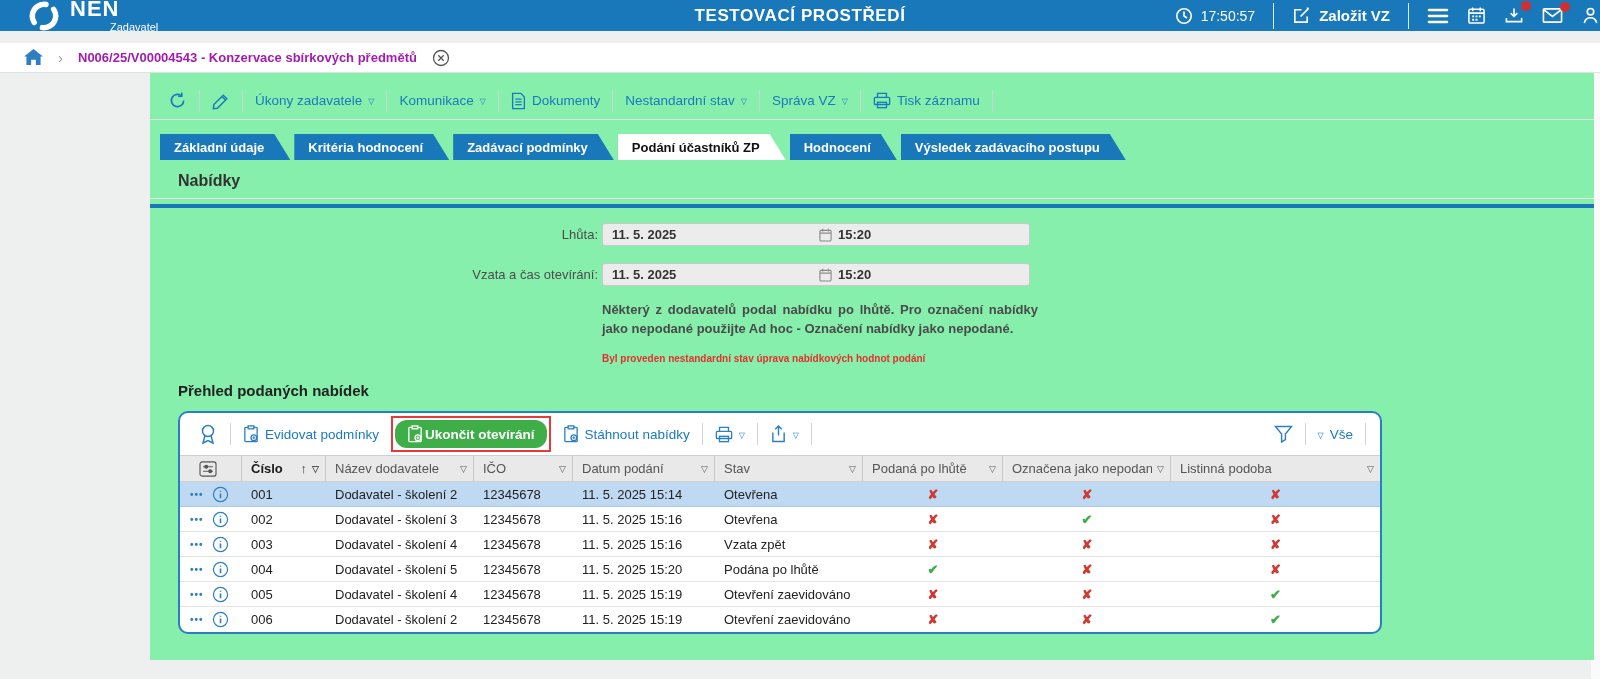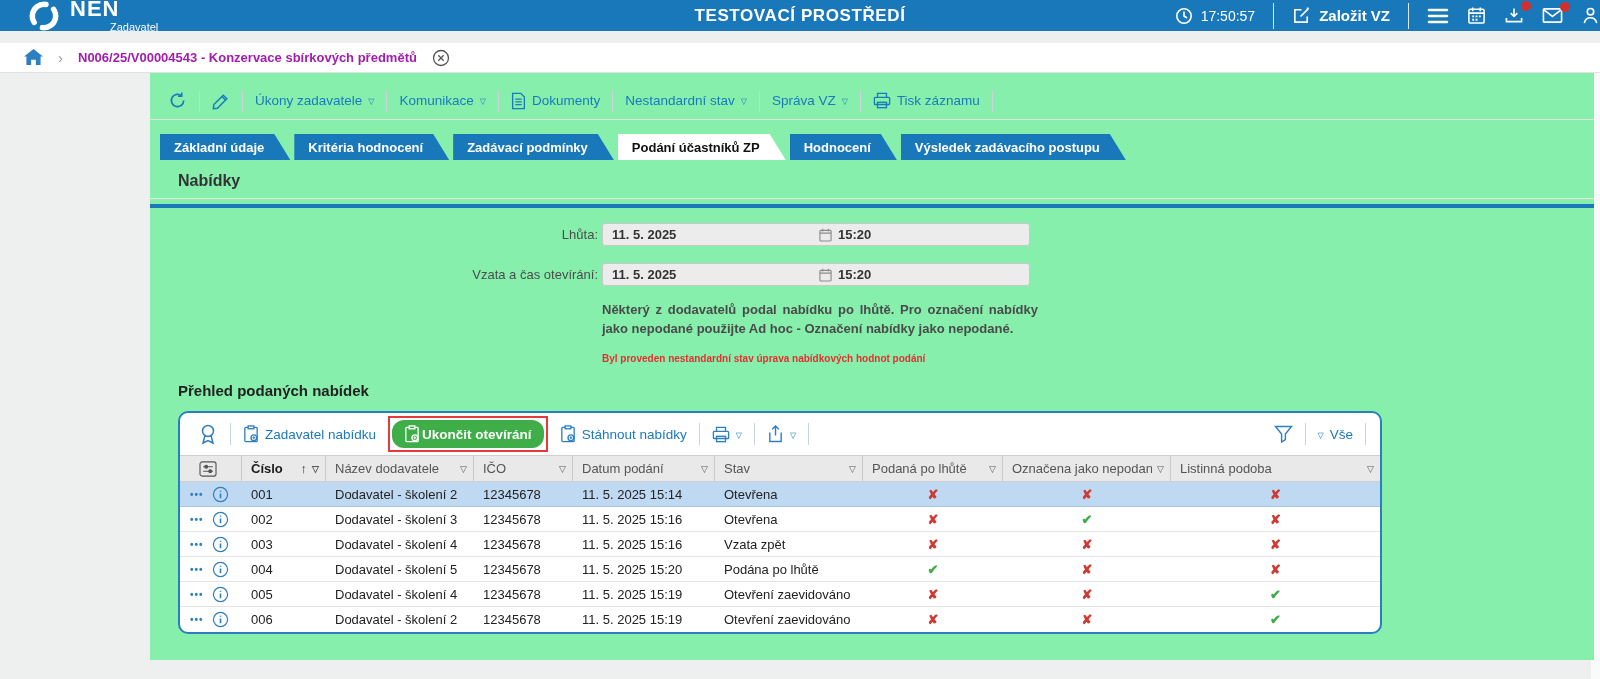--- a/index.html
+++ b/index.html
@@ -320,21 +320,21 @@
         <span class="cmd-sep"></span>
         <span class="ptb-item">
           <span>
             <svg width="16" height="18" viewBox="0 0 16 19" fill="none" stroke="#2d7fc1" stroke-width="1.4">
               <rect x="1.5" y="2.5" width="13" height="15" rx="1"></rect>
                 <rect x="5" y="1" width="6" height="3" fill="#fff"></rect>
               <circle cx="11" cy="13.5" r="3"></circle>
                 <path d="M11 12v3M9.5 13.5h3" stroke-width="1.1"></path>
             </svg>
           </span>
-          <span>Zadavatel nabídku</span>
+          <span>Evidovat podmínky</span>
         </span>
         <span class="red-outline">
           <button class="green-btn">
             <span>
               <svg width="16" height="18" viewBox="0 0 16 19" fill="none" stroke="#fff" stroke-width="1.4">
                 <rect x="1.5" y="2.5" width="13" height="15" rx="1"></rect>
                   <rect x="5" y="1" width="6" height="3" fill="#3fae49"></rect>
                 <circle cx="11" cy="13.5" r="3"></circle>
                   <path d="M11 12v3M9.5 13.5h3" stroke-width="1.1"></path>
               </svg>

